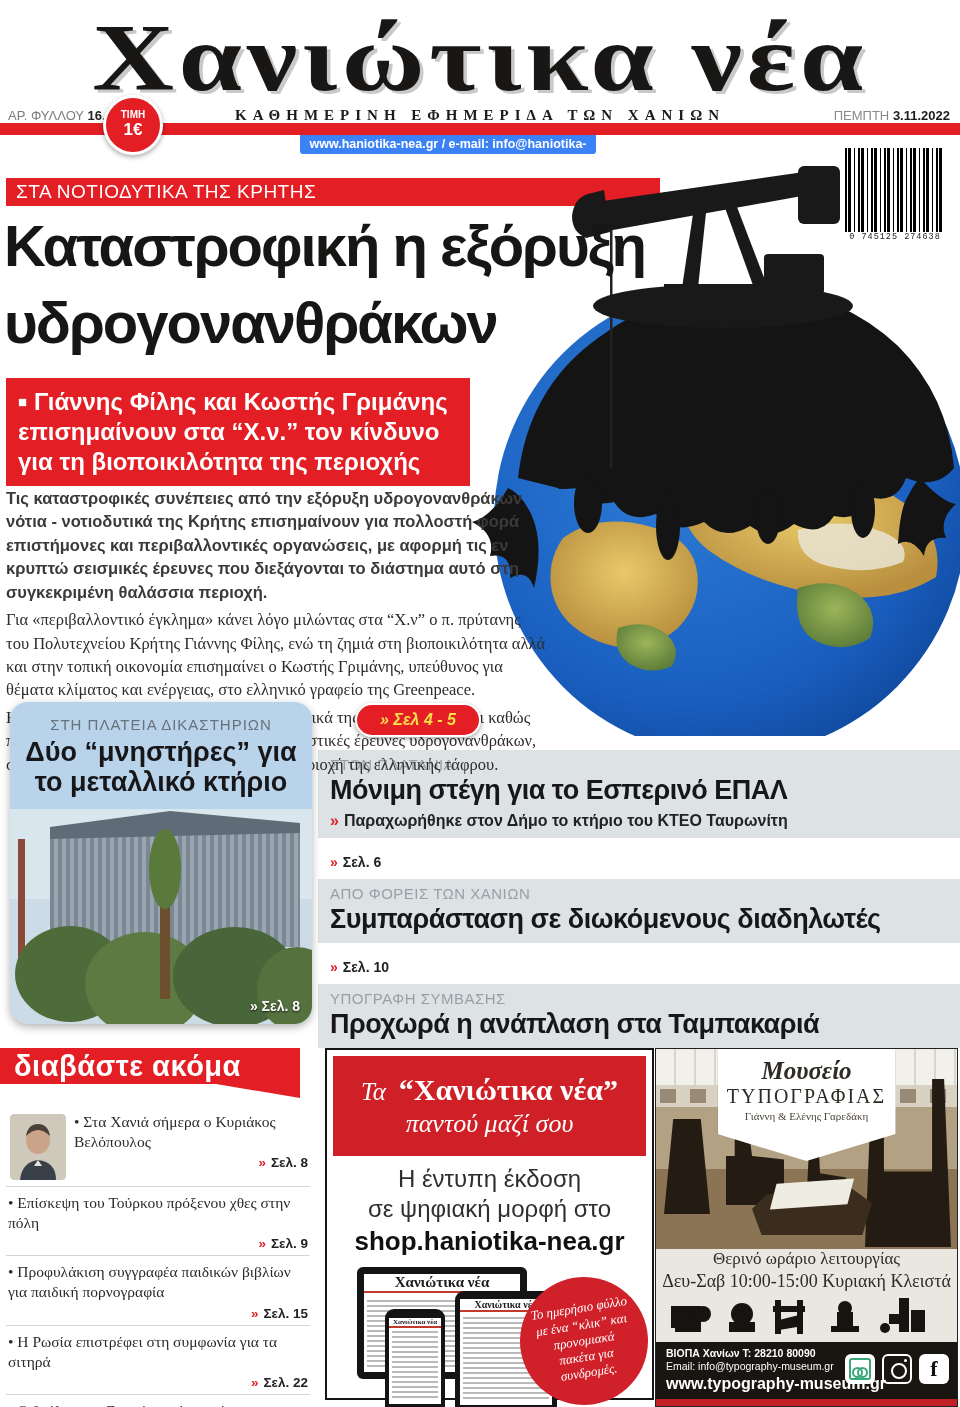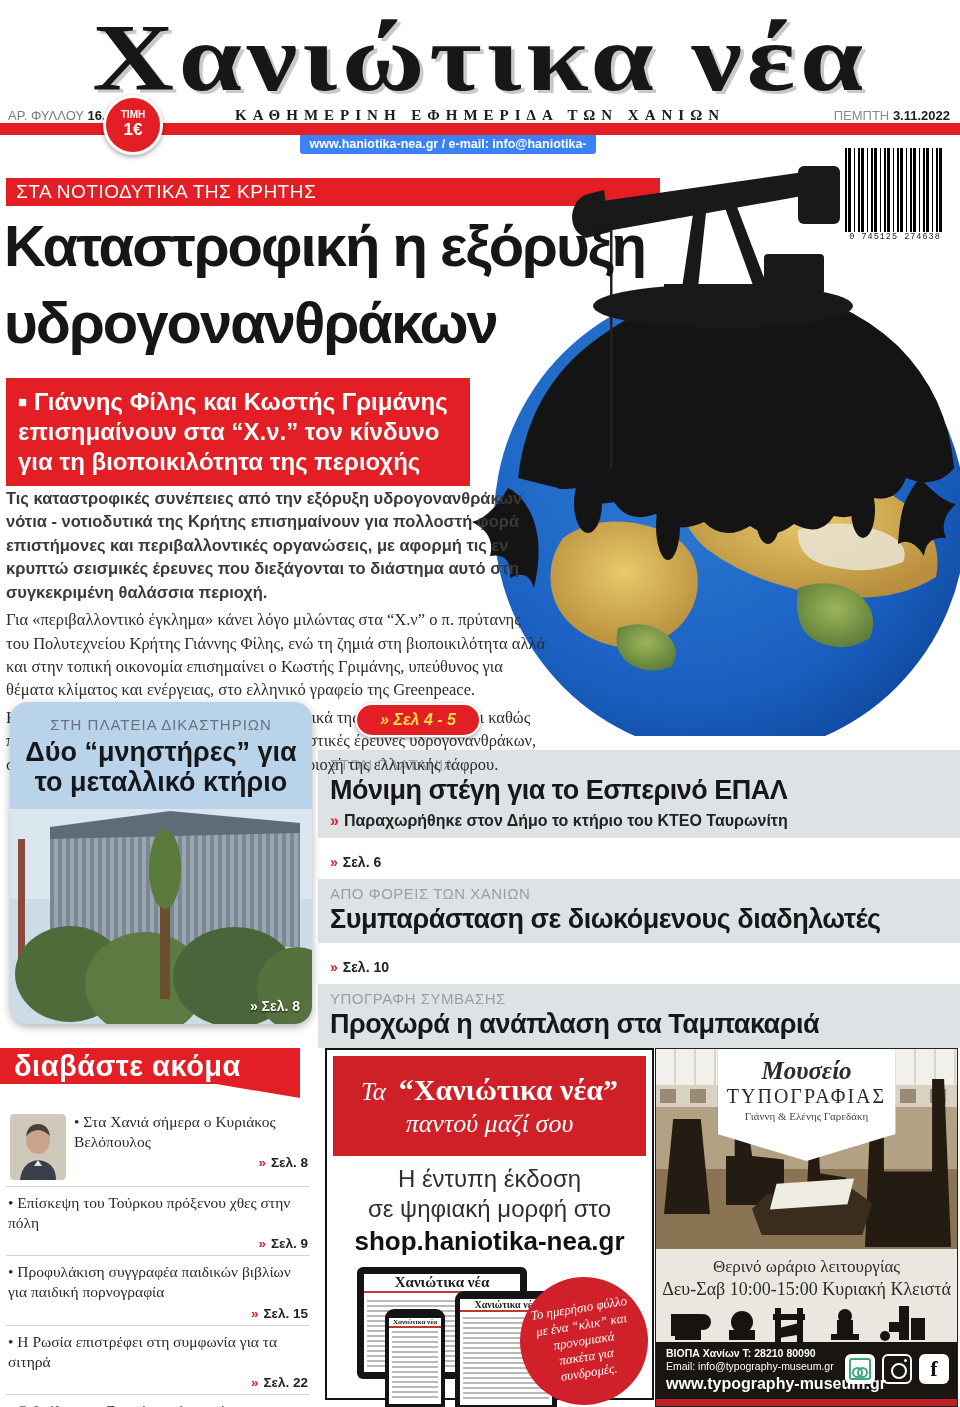--- a/index.html
+++ b/index.html
@@ -128,21 +128,21 @@
   .p2{left:70px;top:86px;width:58px;height:70px;clip-path:polygon(0 30%,15% 30%,15% 0,40% 0,45% 30%,100% 35%,100% 100%,0 100%);}
   .p3{left:150px;top:78px;width:40px;height:84px;clip-path:polygon(10% 0,30% 0,35% 55%,100% 60%,100% 100%,0 100%);}
   .p4{right:6px;top:30px;width:86px;height:168px;clip-path:polygon(8% 0,22% 0,22% 55%,78% 55%,78% 0,92% 0,100% 100%,0 100%);}
   .p5{left:96px;top:128px;width:120px;height:58px;clip-path:polygon(0 55%,12% 30%,82% 18%,100% 45%,92% 100%,8% 100%);background:#3a2d1d;}
   .paper{position:absolute;left:118px;top:132px;width:76px;height:26px;background:#efece2;transform:skewX(-18deg) rotate(-4deg);}
   .mus-label{position:absolute;top:0;left:50%;transform:translateX(-50%);width:178px;height:112px;background:#fff;
     clip-path:polygon(0 0,100% 0,100% 76%,50% 100%,0 76%);text-align:center;box-shadow:0 2px 4px rgba(0,0,0,.3);}
   .mus-script{font-family:"Liberation Serif",serif;font-style:italic;font-weight:bold;font-size:25px;color:#2e2a25;margin-top:8px;}
   .mus-name{font-family:"Liberation Serif",serif;font-size:20px;letter-spacing:2px;color:#2e2a25;}
   .mus-founders{font-family:"Liberation Serif",serif;font-size:11px;color:#4c463e;margin-top:2px;}
-  .mus-hours{background:#e9e7e0;text-align:center;padding-top:8px;height:95px;}
+  .mus-hours{background:#e9e7e0;text-align:center;padding-top:0;height:95px;}
   .mh1{font-family:"Liberation Serif",serif;font-size:17px;color:#2b2b28;}
   .mh2{font-family:"Liberation Serif",serif;font-size:18px;color:#2b2b28;margin-top:2px;}
   .machines{margin-top:4px;}
   .mus-black{position:absolute;left:0;bottom:7px;width:100%;height:57px;background:#191612;color:#fff;}
   .mb-txt{position:absolute;left:10px;top:5px;line-height:1.25;}
   .mbt1{font-size:10.5px;font-weight:bold;}
   .mbt2{font-size:10.5px;}
   .mbt3{font-size:16px;font-weight:bold;margin-top:1px;}
   .mus-red{position:absolute;left:0;bottom:0;width:100%;height:7px;background:#c02026;}
   .socials{position:absolute;right:8px;top:12px;display:flex;gap:7px;}

